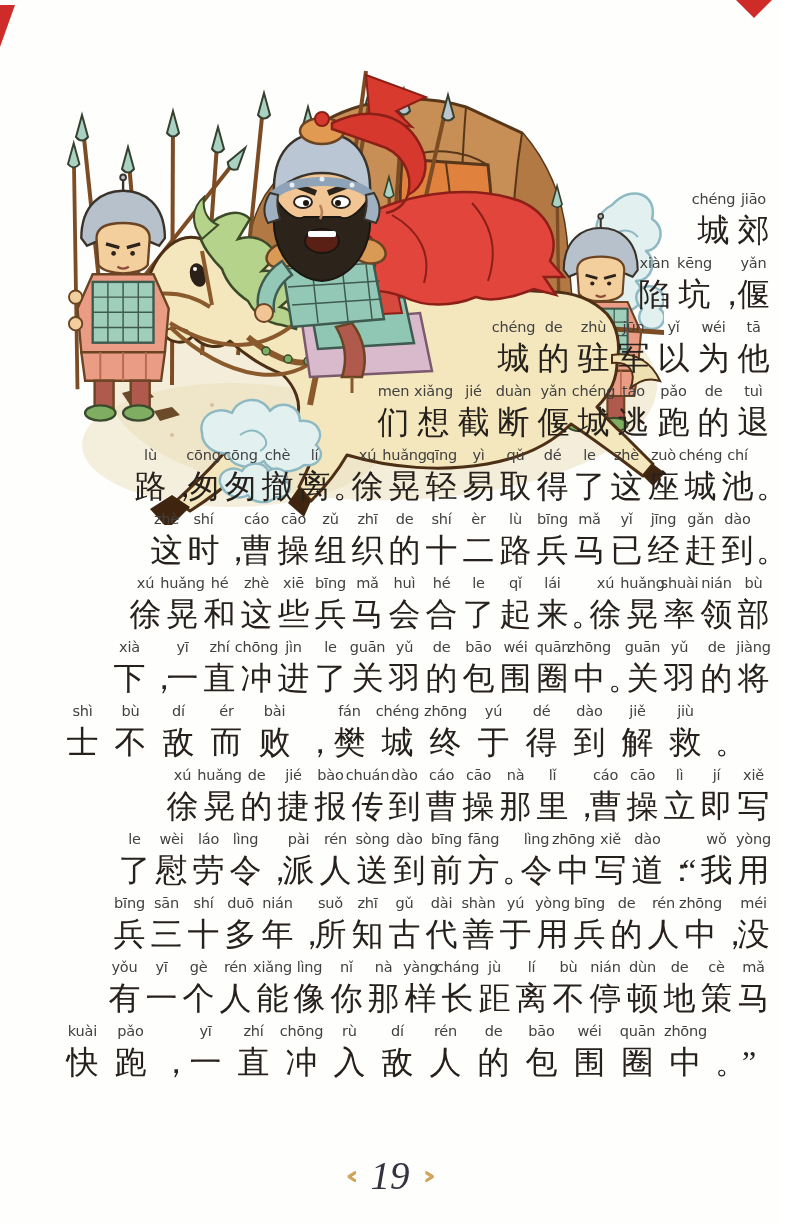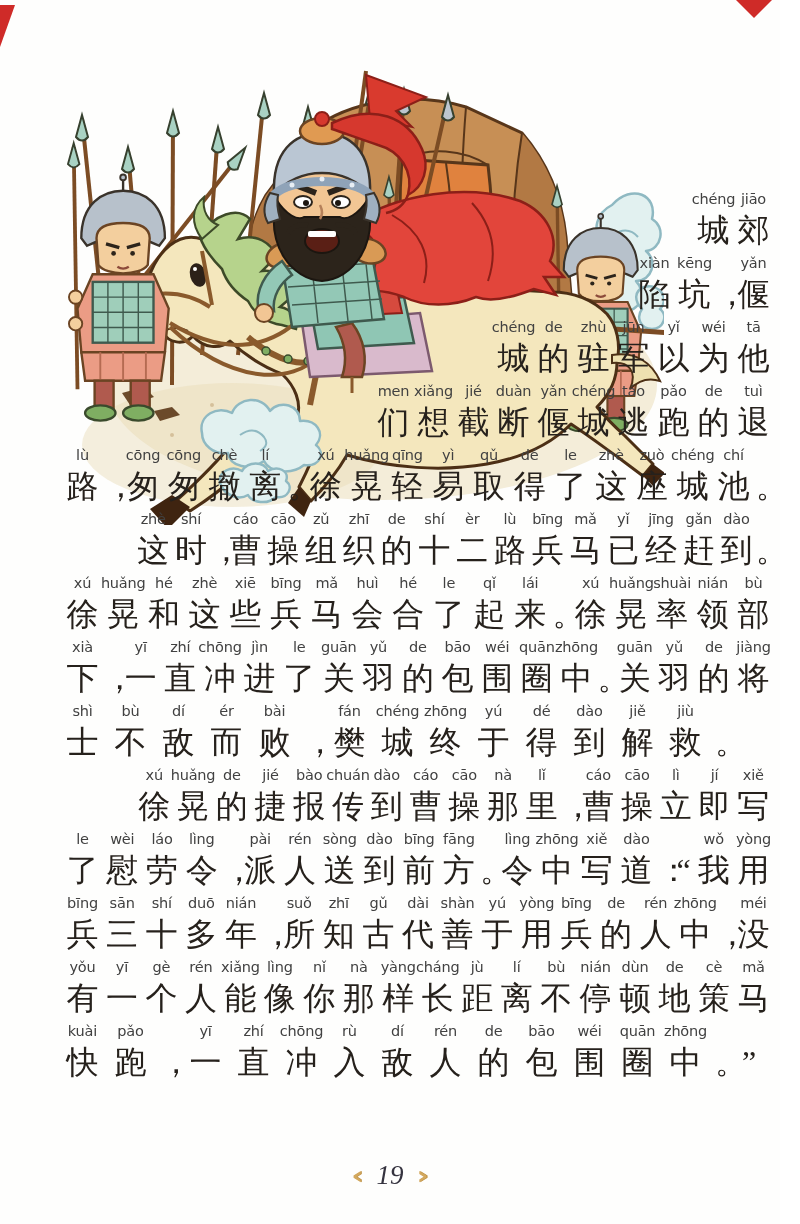--- a/index.html
+++ b/index.html
@@ -6,21 +6,21 @@
   .page{
     position:relative;width:780px;height:1224px;background:#fefefd;overflow:hidden;
     font-family:"Liberation Serif",serif;
   }
   .corner{position:absolute;background:#cf2b28;}
   .corner.tl{left:0;top:5px;width:15px;height:42px;clip-path:polygon(0 0,100% 0,0 100%);}
   .corner.tr{right:8px;top:0;width:36px;height:18px;clip-path:polygon(0 0,100% 0,50% 100%);}
   .illu{position:absolute;left:52px;top:55px;width:612px;height:470px;}
   .story{position:absolute;left:64px;top:190px;width:708px;}
   .line{display:flex;height:64px;align-items:flex-start;}
-  .line.justify{justify-content:space-between;}
+  .line.justify{justify-content:flex-end;}
   .line.right{justify-content:flex-end;gap:3px;}
   .line.left{justify-content:flex-start;gap:11px;}
   .indent-spacer{flex:0 0 70px;}
   .cell{flex:0 0 37px;width:37px;display:flex;flex-direction:column;align-items:center;}
   .cell.punct{flex:0 0 16px;width:16px;align-items:flex-start;}
   .py{
     height:19px;line-height:19px;white-space:nowrap;
     font-family:"DejaVu Sans","Liberation Sans",sans-serif;
     font-size:14.5px;color:#414141;letter-spacing:-0.2px;
   }
@@ -31,21 +31,21 @@
   .pagenum{
     position:absolute;left:0;right:0;top:1150px;height:50px;
     display:flex;justify-content:center;align-items:center;gap:13px;
   }
   .chev{
     font-family:"DejaVu Sans",sans-serif;font-size:30px;font-weight:bold;
     color:#d3a85e;line-height:1;transform:scaleY(0.85);
     text-shadow:1px 1px 0 #b98c3e;
   }
   .num{
-    font-family:"Liberation Serif",serif;font-style:italic;font-size:27px;
+    font-family:"Liberation Serif",serif;font-style:italic;font-size:39px;
     color:#35333f;line-height:1;
   }
 </style>
 </head>
 <body>
 
 <div class="page">
   <div class="corner tl"></div>
   <div class="corner tr"></div>
 

